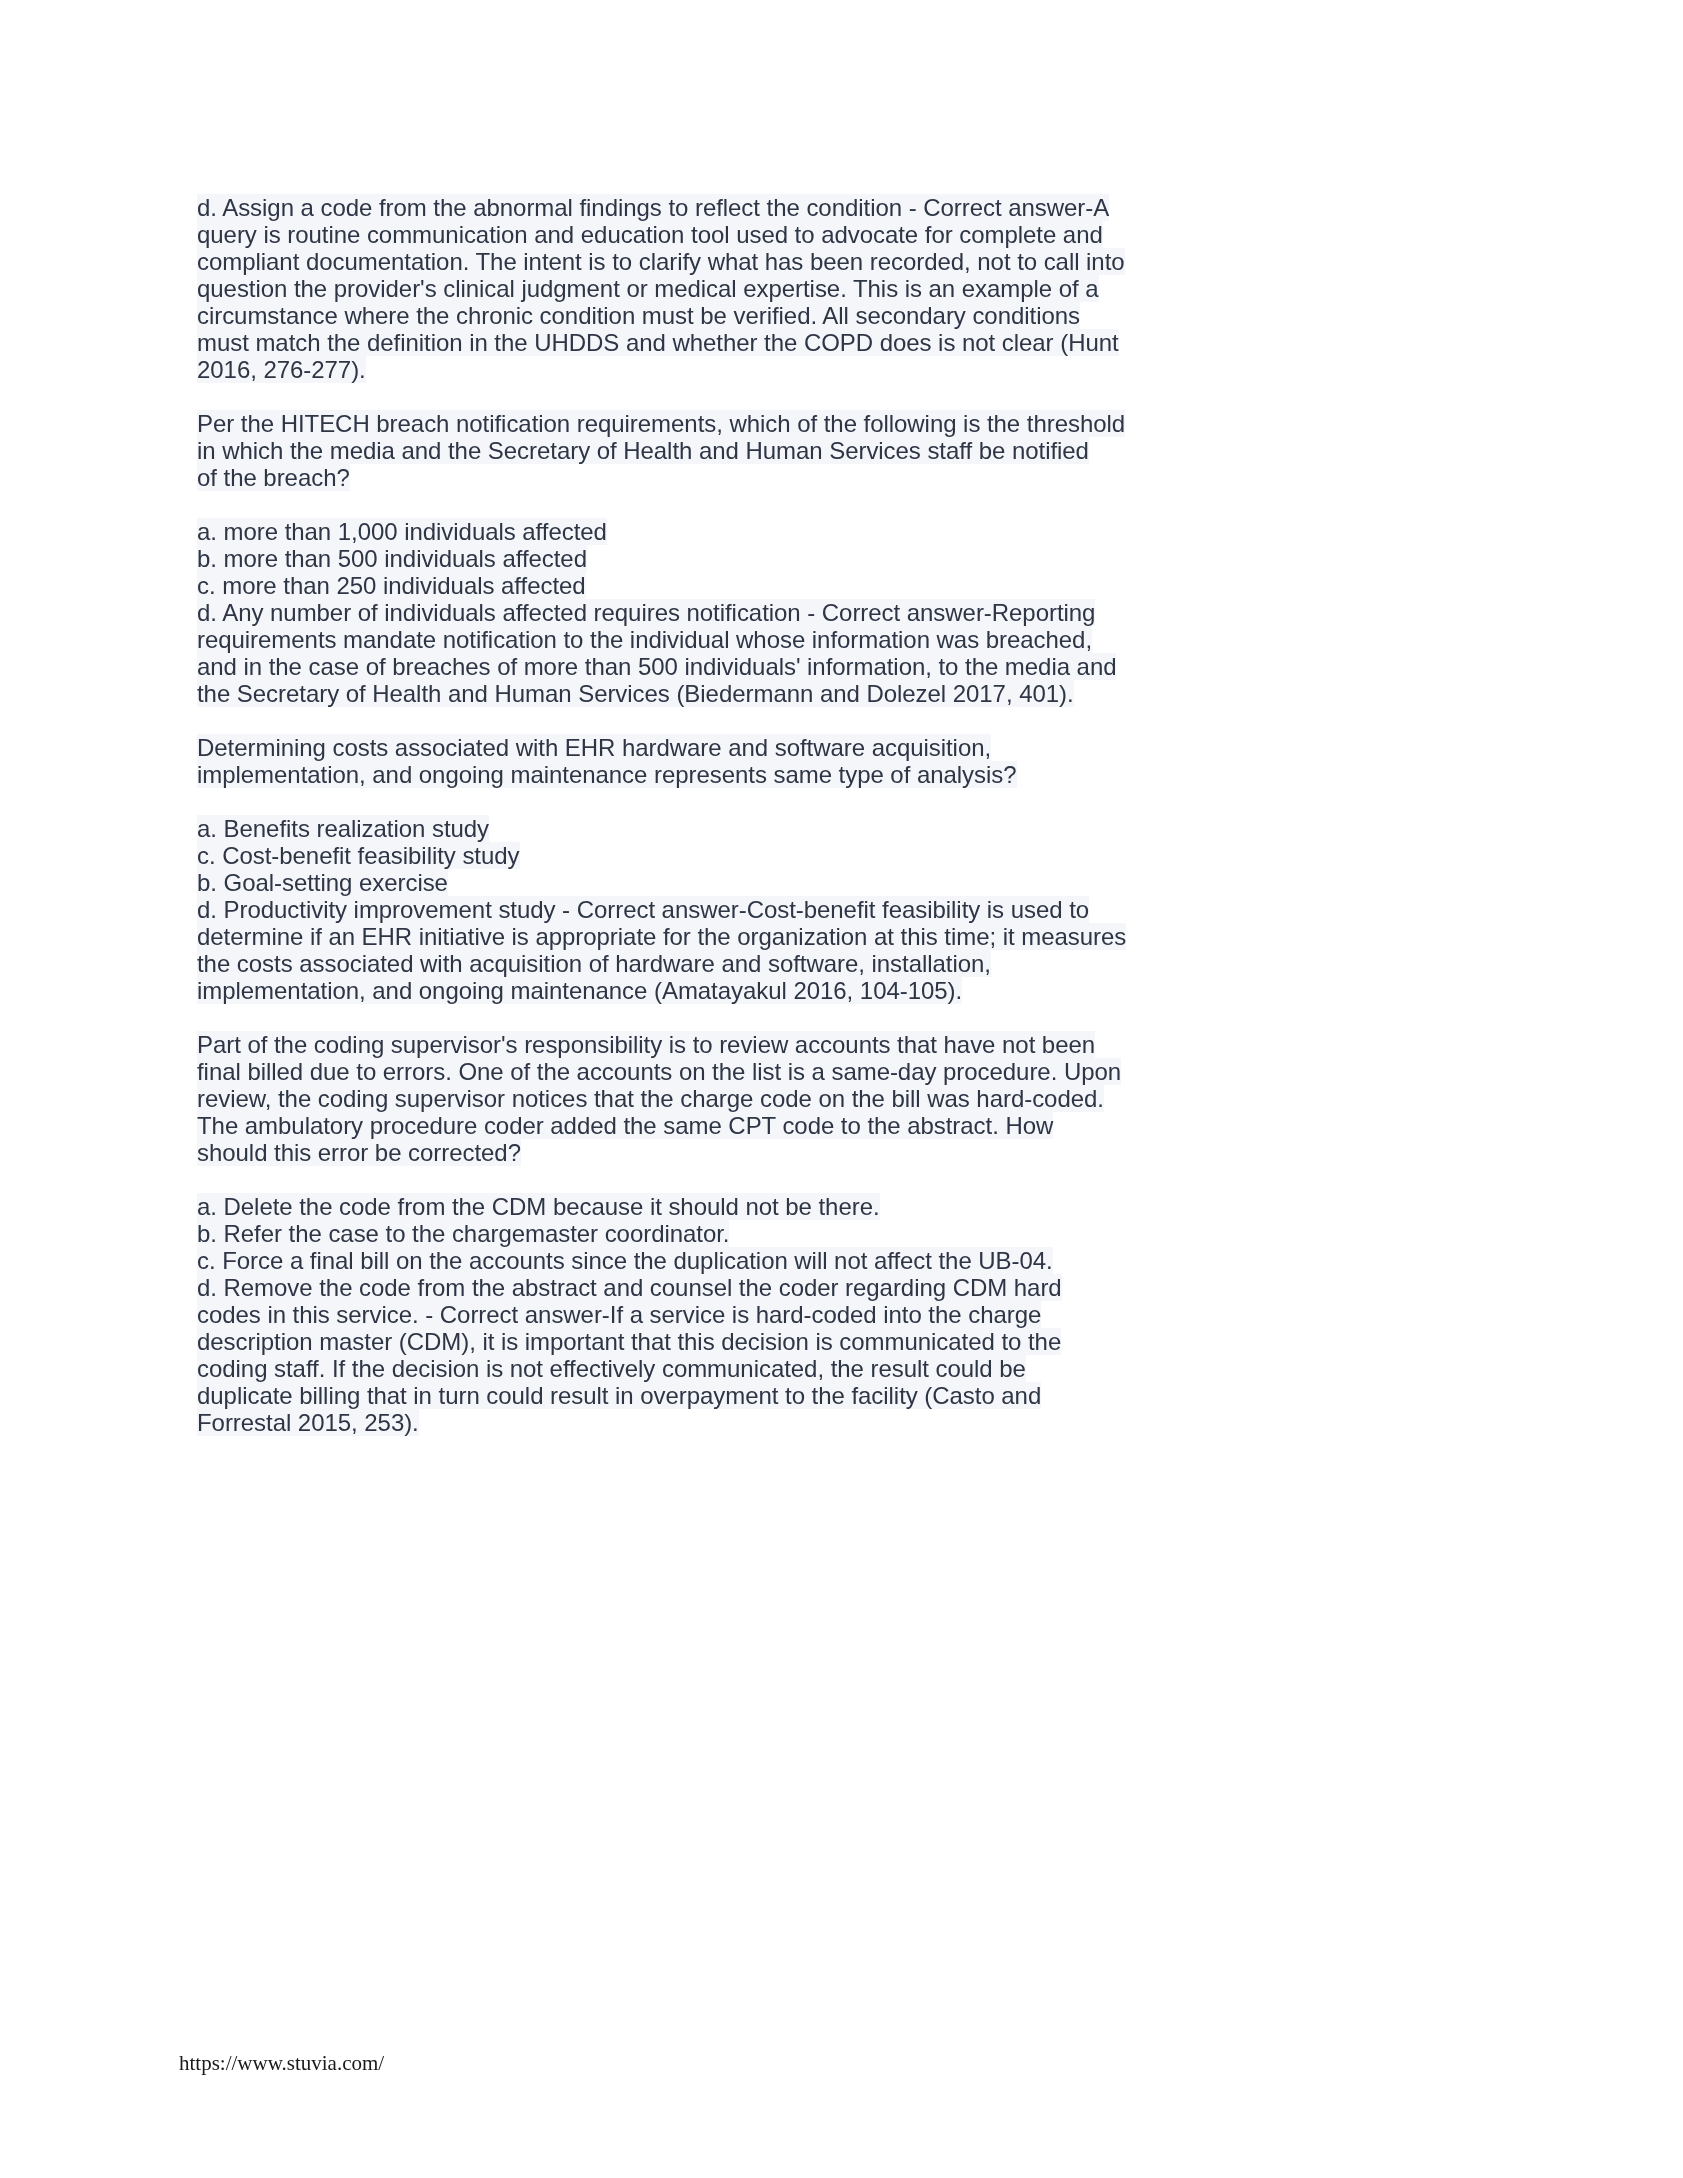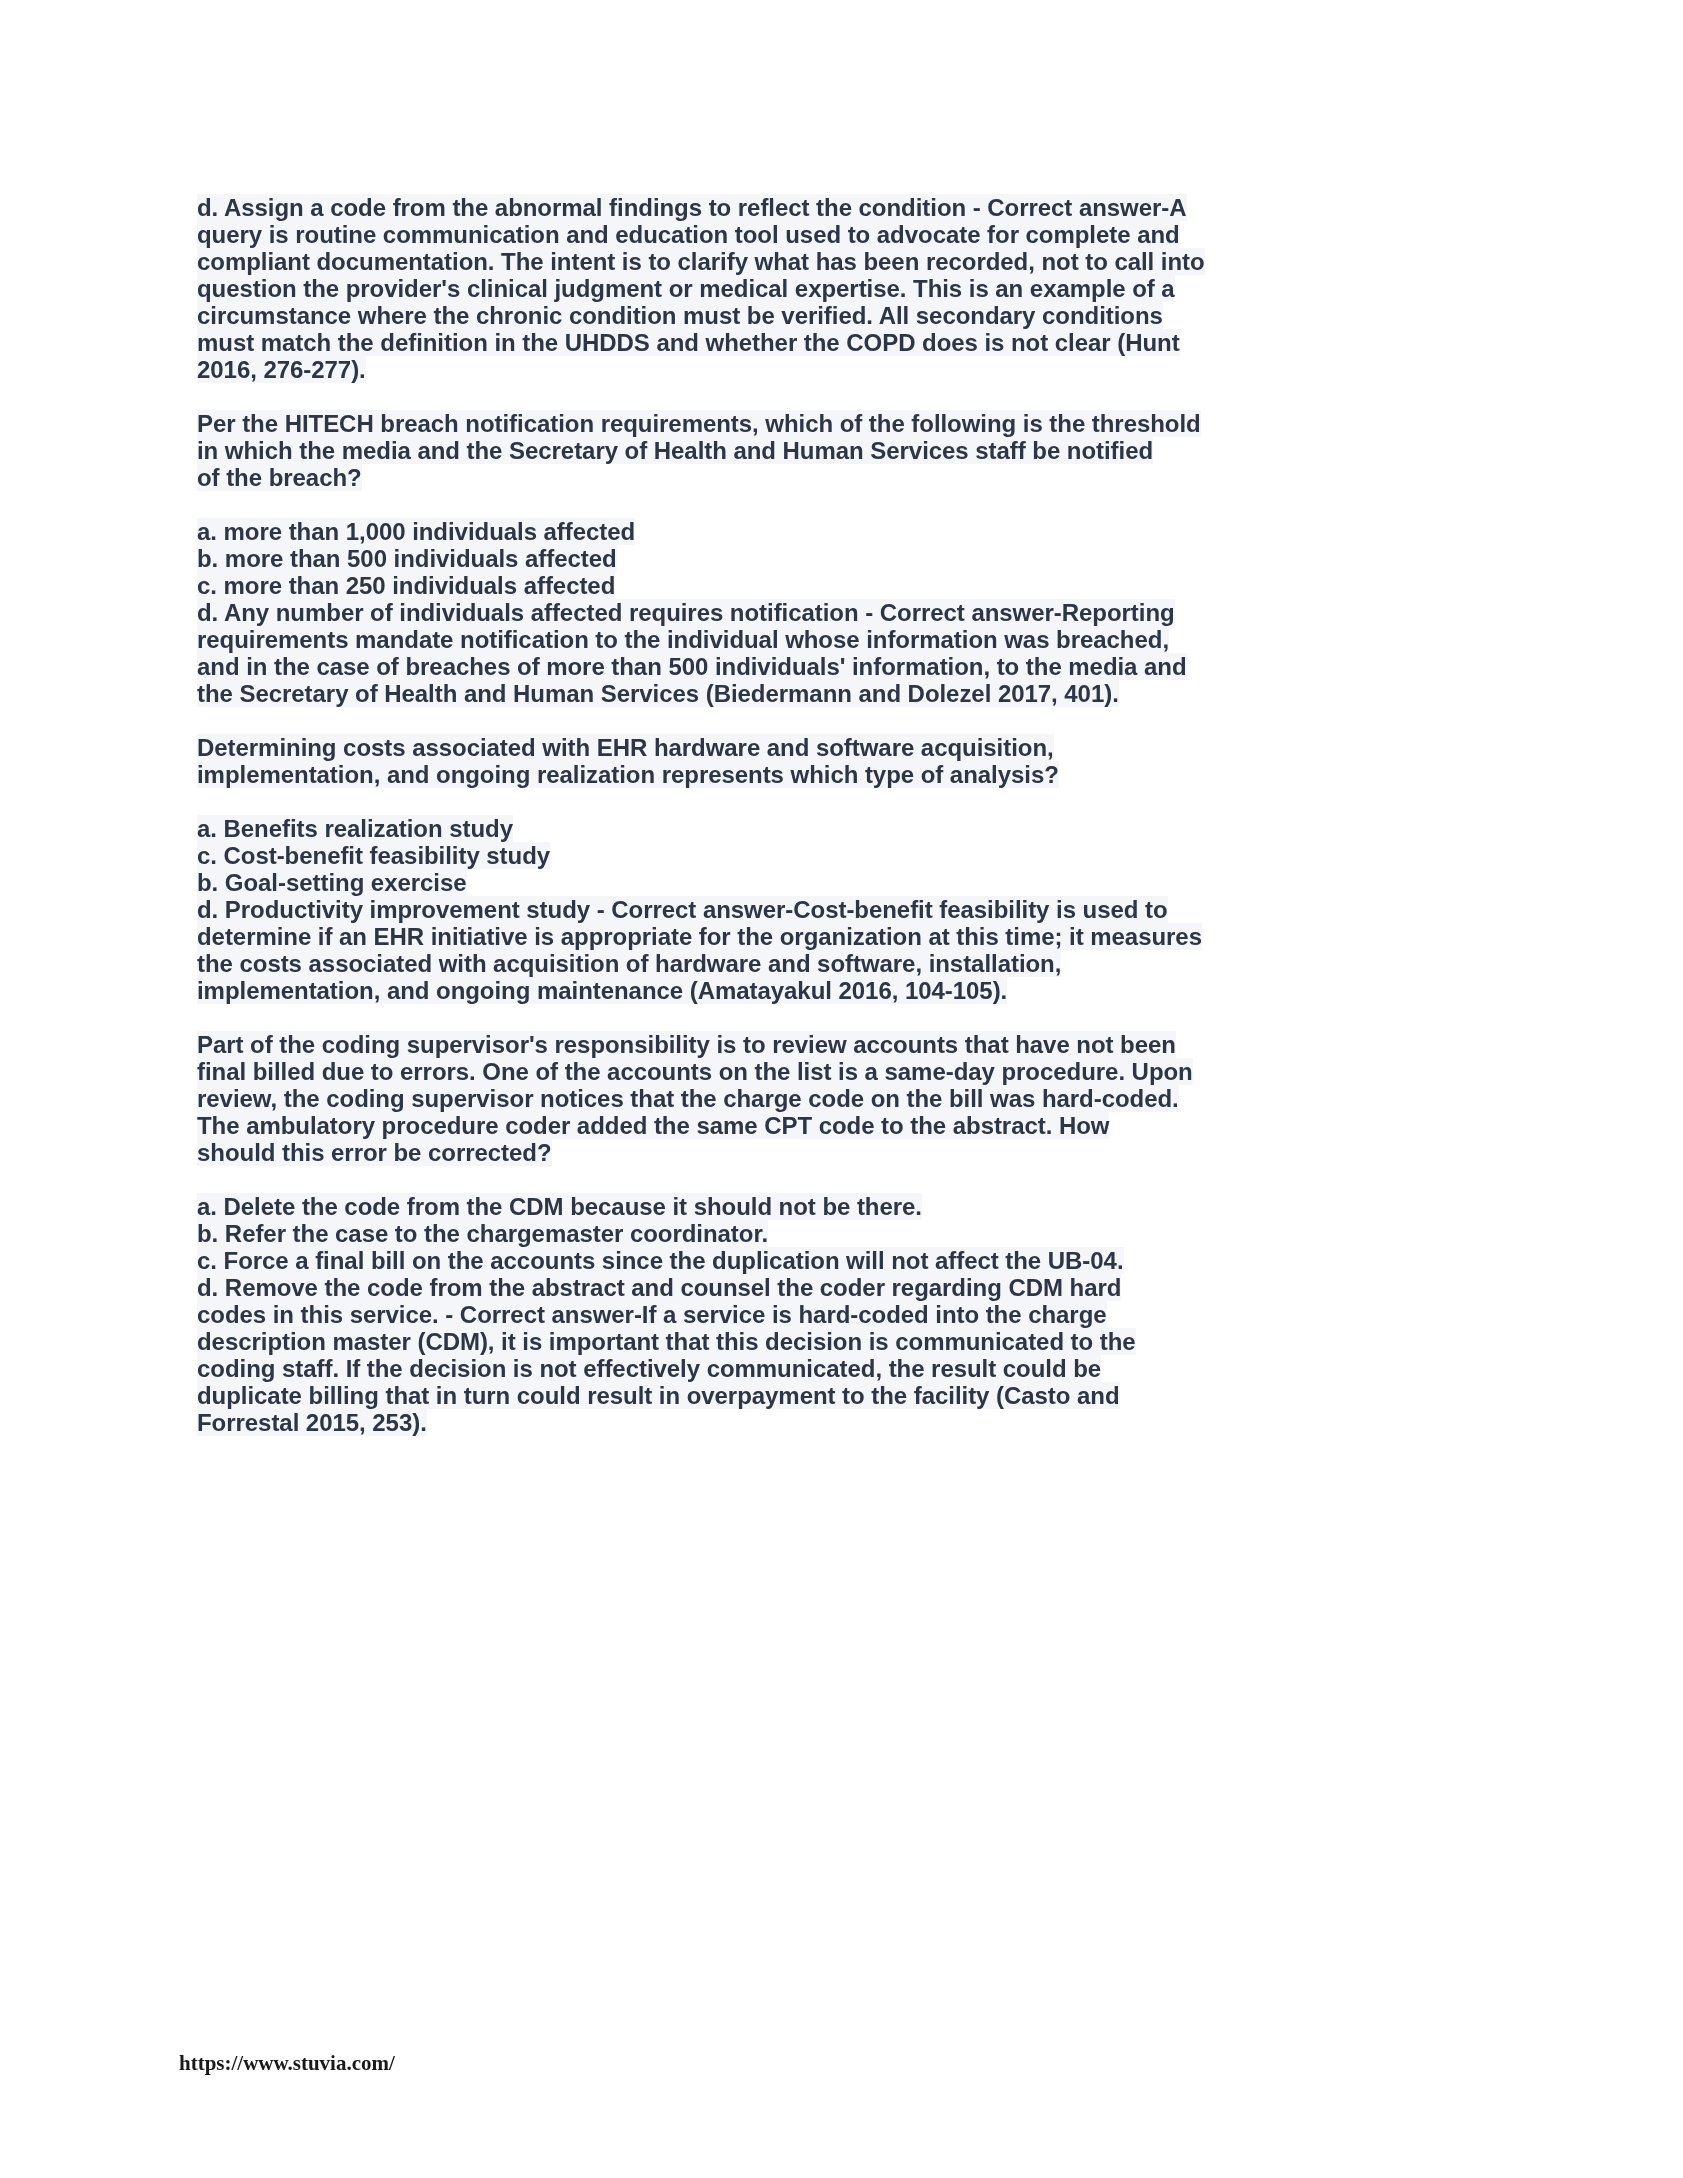--- a/index.html
+++ b/index.html
@@ -8,21 +8,20 @@
     padding: 0;
     background: #ffffff;
   }
   .page {
     position: relative;
     width: 1683px;
     height: 2146px;
     background: #ffffff;
     overflow: hidden;
     font-family: "Liberation Sans", sans-serif;
-    font-weight: bold;
   }
   .content {
     position: absolute;
     left: 197px;
     top: 194px;
     width: 1297px;
   }
   
   .para {
     margin: 0 0 27px 0;
@@ -78,21 +77,21 @@
         <span class="line"><span class="hl">a. more than 1,000 individuals affected</span></span>
         <span class="line"><span class="hl">b. more than 500 individuals affected</span></span>
         <span class="line"><span class="hl">c. more than 250 individuals affected</span></span>
         <span class="line"><span class="hl">d. Any number of individuals affected requires notification - Correct answer-Reporting</span></span>
         <span class="line"><span class="hl">requirements mandate notification to the individual whose information was breached,</span></span>
         <span class="line"><span class="hl">and in the case of breaches of more than 500 individuals' information, to the media and</span></span>
         <span class="line"><span class="hl">the Secretary of Health and Human Services (Biedermann and Dolezel 2017, 401).</span></span>
       </div>
       <div class="para">
         <span class="line"><span class="hl">Determining costs associated with EHR hardware and software acquisition,</span></span>
-        <span class="line"><span class="hl">implementation, and ongoing realization represents which type of analysis?</span></span>
+        <span class="line"><span class="hl">implementation, and ongoing maintenance represents same type of analysis?</span></span>
       </div>
       <div class="para">
         <span class="line"><span class="hl">a. Benefits realization study</span></span>
         <span class="line"><span class="hl">c. Cost-benefit feasibility study</span></span>
         <span class="line"><span class="hl">b. Goal-setting exercise</span></span>
         <span class="line"><span class="hl">d. Productivity improvement study - Correct answer-Cost-benefit feasibility is used to</span></span>
         <span class="line"><span class="hl">determine if an EHR initiative is appropriate for the organization at this time; it measures</span></span>
         <span class="line"><span class="hl">the costs associated with acquisition of hardware and software, installation,</span></span>
         <span class="line"><span class="hl">implementation, and ongoing maintenance (Amatayakul 2016, 104-105).</span></span>
       </div>

